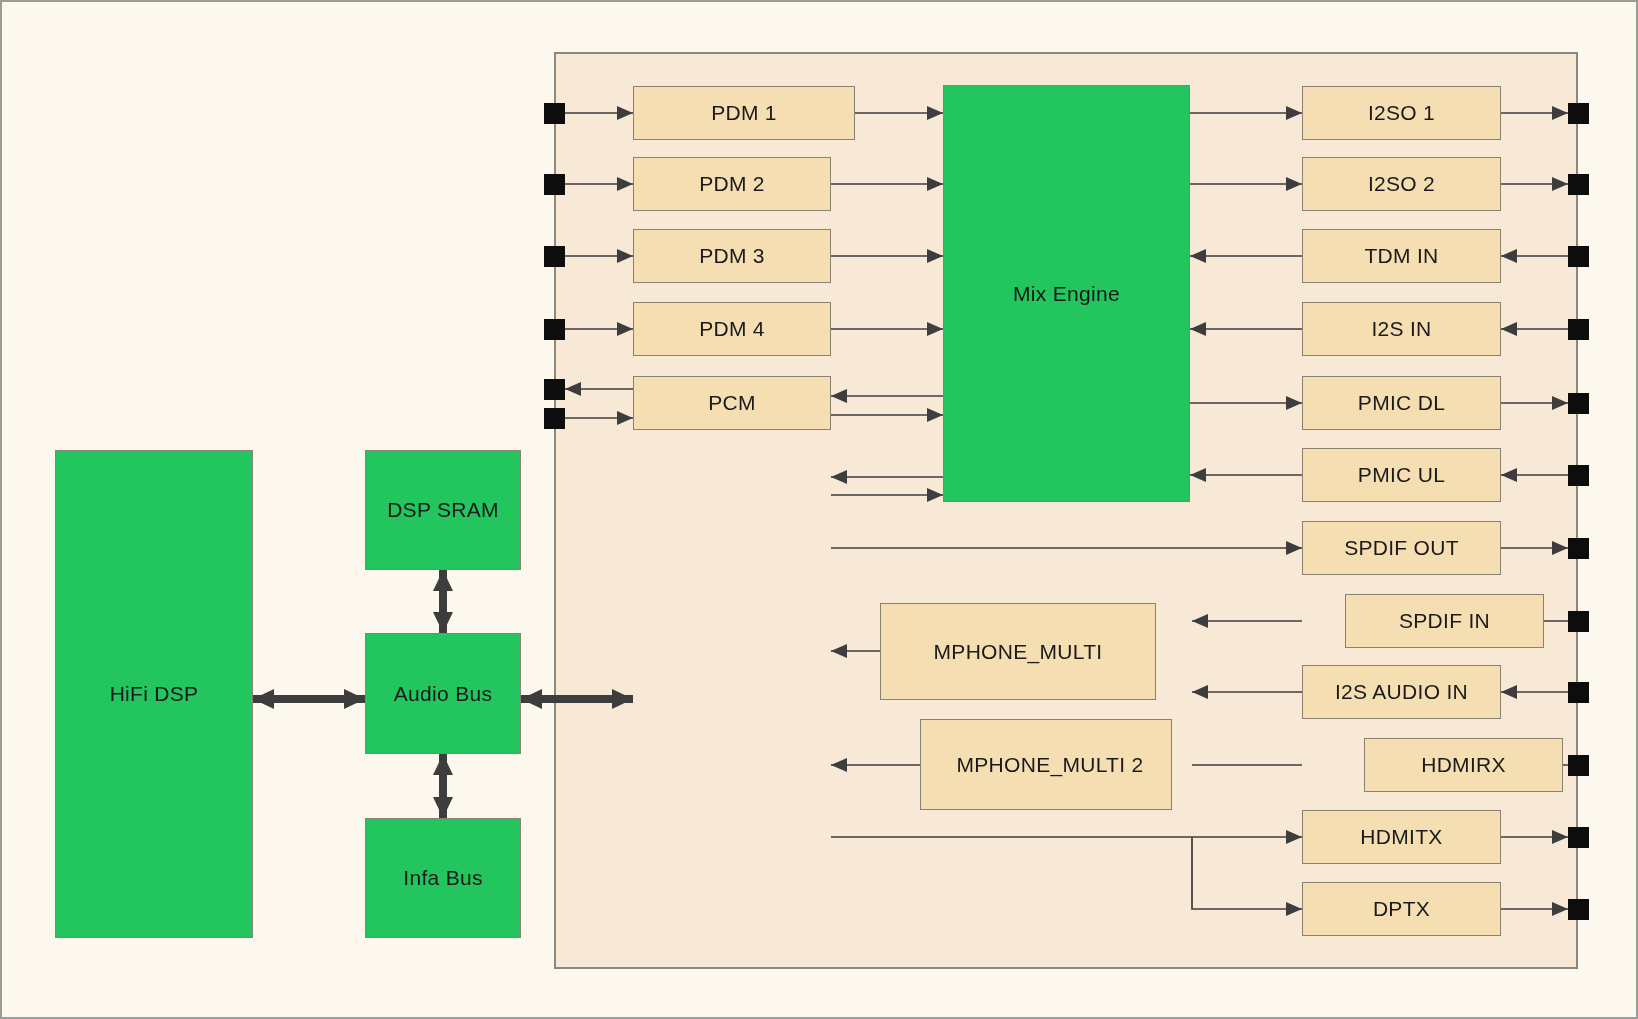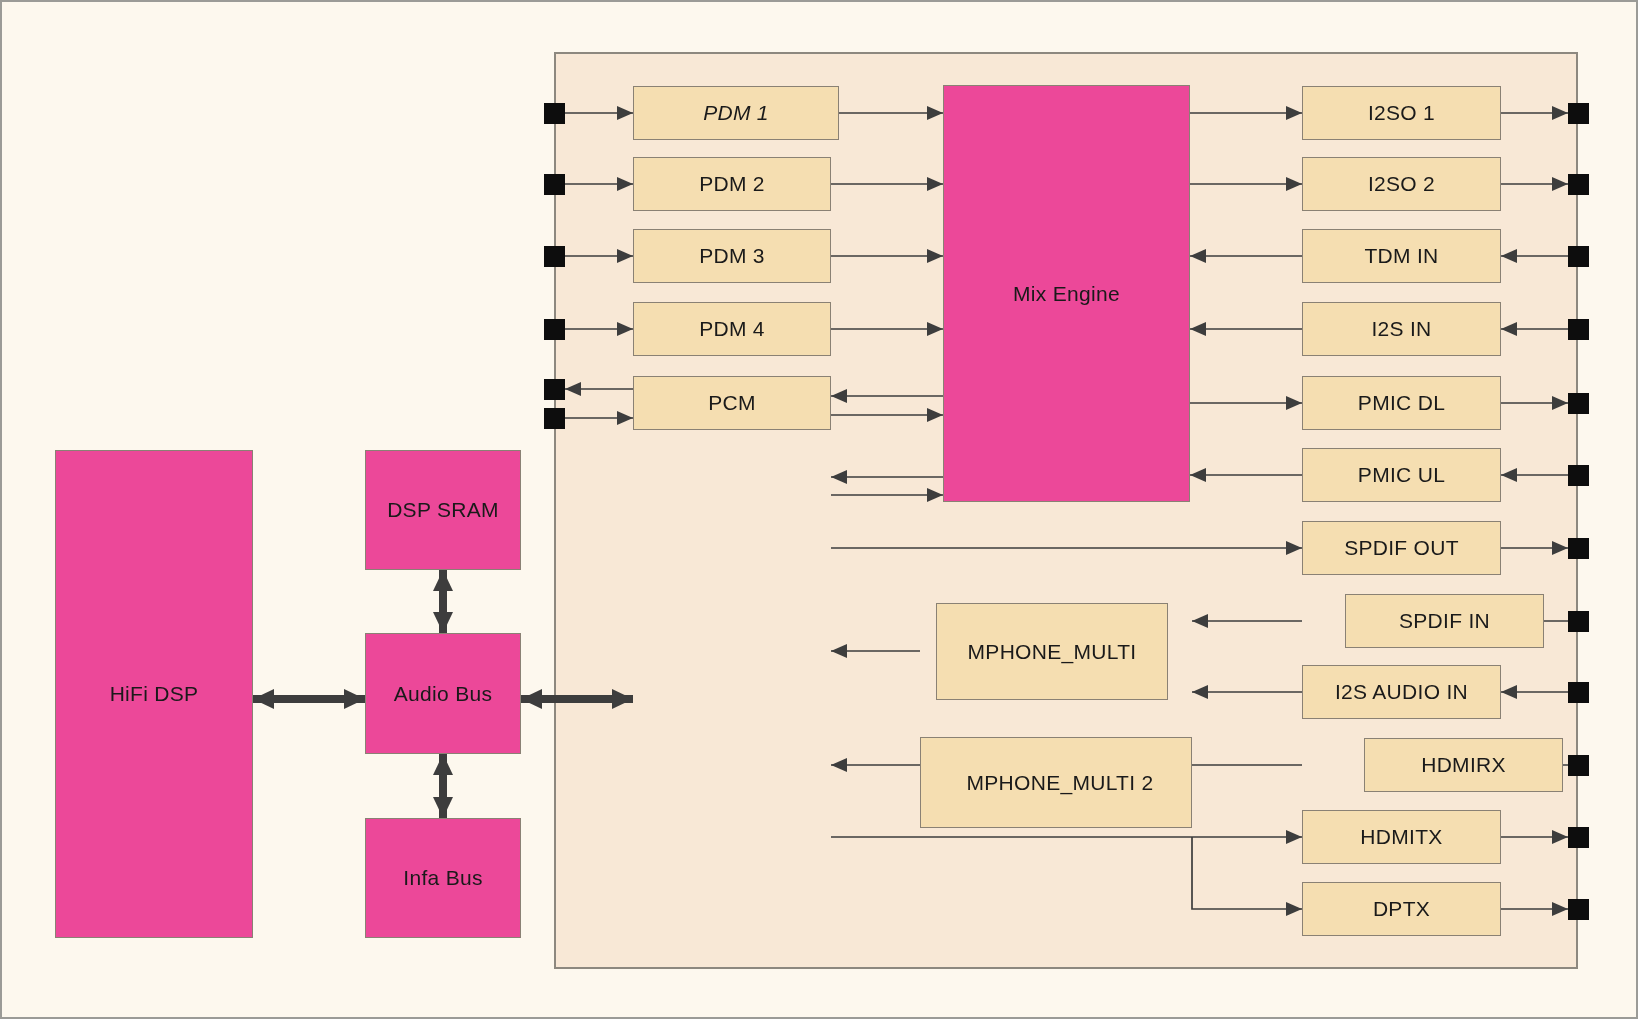--- a/index.html
+++ b/index.html
@@ -8,21 +8,21 @@
     background:#fdf8ee;border:2px solid #9b9b97;box-sizing:border-box;
   }
   .container-box{
     position:absolute;background:#f8e8d6;border:2px solid #8d887f;box-sizing:border-box;
   }
   .block{
     position:absolute;display:flex;align-items:center;justify-content:center;
     border:1.5px solid #8a8174;box-sizing:border-box;
     font-size:21px;color:#1a1a1a;letter-spacing:0.3px;white-space:nowrap;
   }
-  .block.dark{background:#ec4899;}
+  .block.dark{background:#22c55e;}
   .block.light{background:#f5deb1;}
   .port{
     position:absolute;background:#0d0d0d;
   }
   #wires{position:absolute;left:0;top:0;pointer-events:none;}
 </style>
 </head>
 <body>
 
 <div id="canvas">
@@ -91,42 +91,42 @@
     </div>
     <div class="block dark" style="left: 363px; top: 448px; width: 156px; height: 120px;">
       <span>DSP SRAM</span>
     </div>
     <div class="block dark" style="left: 363px; top: 631px; width: 156px; height: 121px;">
       <span>Audio Bus</span>
     </div>
     <div class="block dark" style="left: 363px; top: 816px; width: 156px; height: 120px;">
       <span>Infa Bus</span>
     </div>
-    <div class="block light" style="left: 631px; top: 84px; width: 206px; height: 54px; font-style: italic;">
+    <div class="block light" style="left: 631px; top: 84px; width: 222px; height: 54px;">
       <span>PDM 1</span>
     </div>
     <div class="block light" style="left: 631px; top: 155px; width: 198px; height: 54px; text-align: right;">
       <span>PDM 2</span>
     </div>
     <div class="block light" style="left: 631px; top: 227px; width: 198px; height: 54px;">
       <span>PDM 3</span>
     </div>
     <div class="block light" style="left: 631px; top: 300px; width: 198px; height: 54px;">
       <span>PDM 4</span>
     </div>
     <div class="block light" style="left: 631px; top: 374px; width: 198px; height: 54px;">
       <span>PCM</span>
     </div>
     <div class="block dark" style="left: 941px; top: 83px; width: 247px; height: 417px;">
       <span>Mix Engine</span>
     </div>
-    <div class="block light" style="left: 934px; top: 601px; width: 232px; height: 97px;">
+    <div class="block light" style="left: 878px; top: 601px; width: 276px; height: 97px;">
       <span>MPHONE_MULTI</span>
     </div>
-    <div class="block light" style="left: 918px; top: 735px; width: 272px; height: 91px; padding-left: 8px;">
+    <div class="block light" style="left: 918px; top: 717px; width: 252px; height: 91px; padding-left: 8px;">
       <span>MPHONE_MULTI 2</span>
     </div>
     <div class="block light" style="left: 1300px; top: 84px; width: 199px; height: 54px;">
       <span>I2SO 1</span>
     </div>
     <div class="block light" style="left: 1300px; top: 155px; width: 199px; height: 54px;">
       <span>I2SO 2</span>
     </div>
     <div class="block light" style="left: 1300px; top: 227px; width: 199px; height: 54px;">
       <span>TDM IN</span>

